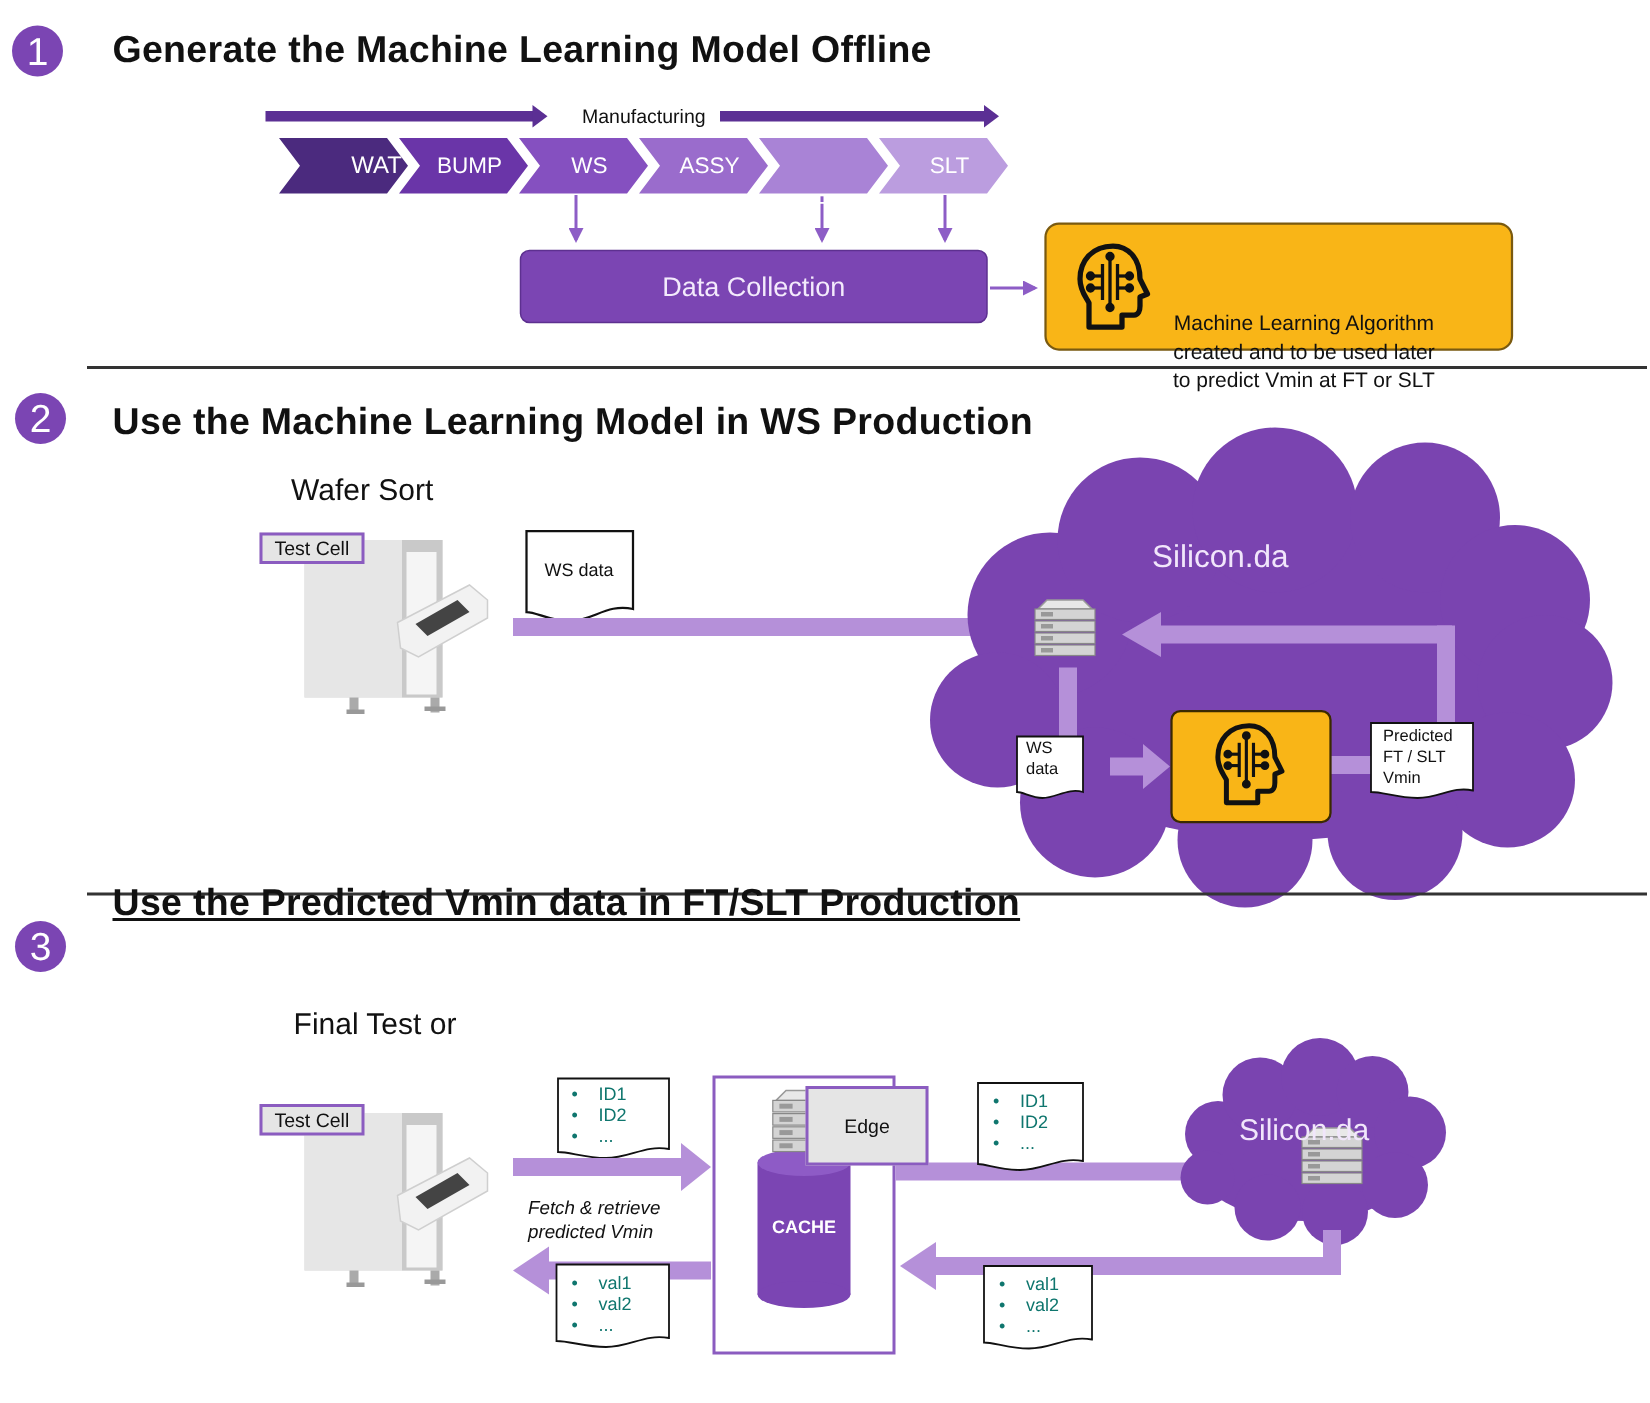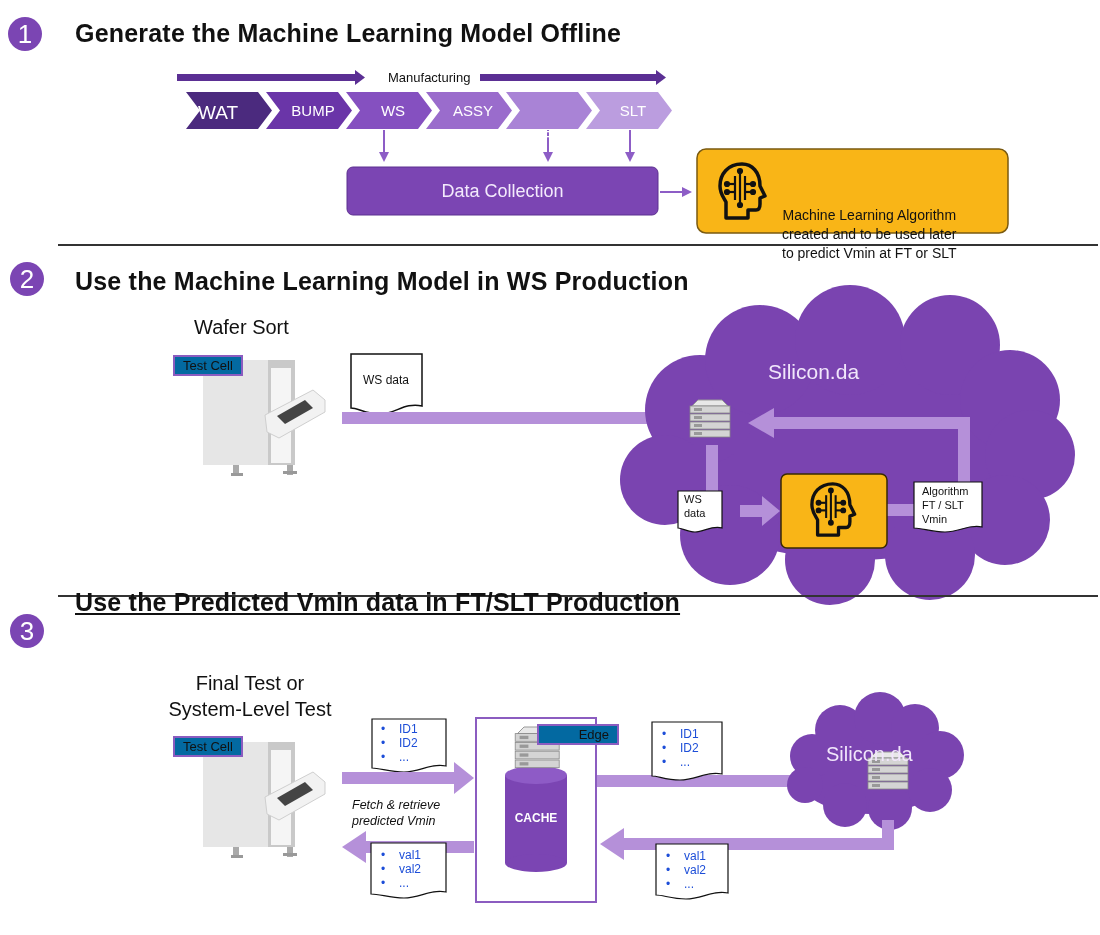--- a/index.html
+++ b/index.html
@@ -4,24 +4,24 @@
   <style>
     html, body { margin: 0; padding: 0; background: #ffffff; }
     body { width: 1100px; height: 935px; position: relative; overflow: hidden;
            font-family: "Liberation Sans", sans-serif; color: #111; }
     .step-badge { position: absolute; width: 34px; height: 34px; border-radius: 50%;
       background: #7b45b3; color: #fff; font-size: 26px; text-align: center; line-height: 34px; }
     .step-title { position: absolute; font-size: 25px; font-weight: bold; color: #111; white-space: nowrap; letter-spacing: 0.2px; }
     .divider { position: absolute; left: 58px; width: 1040px; height: 2px; background: #333; }
     svg { position: absolute; left: 0; top: 0; }
     .lbl { position: absolute; white-space: nowrap; }
-    .tag { position: absolute; border: 2px solid #8b5cc0; background: #0369a1; font-size: 13px;
+    .tag { position: absolute; border: 2px solid #8b5cc0; background: #e5e5e5; font-size: 13px;
       padding: 0 8px; height: 17px; line-height: 17px; color: #111; }
     .doc-text { position: absolute; font-size: 12px; line-height: 15px; color: #111; }
-    .bullets { position: absolute; font-size: 12px; line-height: 14px; color: #1d4ed8; margin: 0; padding: 0; list-style: none; }
+    .bullets { position: absolute; font-size: 12px; line-height: 14px; color: #0f766e; margin: 0; padding: 0; list-style: none; }
     .bullets li::before { content: "•"; display: inline-block; width: 18px; }
   </style>
 </head>
 <body>
 
 <div class="step-badge" style="left:8px;top:17px;">1</div>
 <div class="step-title" style="left:75px;top:19px;">Generate the Machine Learning Model Offline</div>
 
 <svg width="1100" height="935">
   <defs>
@@ -243,21 +243,21 @@
     <rect x="882" y="820" width="12" height="30"></rect>
     <rect x="620" y="838" width="274" height="12"></rect>
     <path d="M624,828 L600,844 L624,860 z"></path>
   </g>
 
   <path d="M656,844 L728,844 L728,893 C712,890 702,899 686,899 C672,899 663,895 656,895 Z" fill="#fff" stroke="#111" stroke-width="1.2"></path>
 </svg>
 
 <div class="lbl" style="left:376px;top:70px;font-size:13px;margin-left:12px;">Manufacturing</div>
 <div id="chevron-labels">
-    <div class="lbl" style="left: 198px; width: 70px; text-align: left; top: 102px; font-size: 19px; color: rgb(255, 255, 255);">WAT</div>
+    <div class="lbl" style="left: 198px; width: 70px; text-align: right; top: 102px; font-size: 16px; color: rgb(255, 255, 255);">WAT</div>
     <div class="lbl" style="left: 278px; width: 70px; text-align: center; top: 102px; font-size: 15px; color: rgb(255, 255, 255);">BUMP</div>
     <div class="lbl" style="left: 358px; width: 70px; text-align: center; top: 102px; font-size: 15px; color: rgb(255, 255, 255);">WS</div>
     <div class="lbl" style="left: 438px; width: 70px; text-align: center; top: 102px; font-size: 15px; color: rgb(255, 255, 255);">ASSY</div>
     <div class="lbl" style="left: 518px; width: 70px; text-align: center; top: 102px; font-size: 15px; color: rgb(255, 255, 255); margin-top: 25px;">FT</div>
     <div class="lbl" style="left: 598px; width: 70px; text-align: center; top: 102px; font-size: 15px; color: rgb(255, 255, 255);">SLT</div>
   </div>
 <div class="lbl" style="left:347px;top:181px;width:311px;text-align:center;font-size:18px;color:#f3eafc;">Data Collection</div>
 <div class="lbl" style="left:782px;top:164px;font-size:14px;line-height:19px;color:#111;text-align:center;margin-top:42px;">
   <div>Machine Learning Algorithm</div>
   <div>created and to be used later</div>
@@ -270,35 +270,34 @@
 <div class="step-title" style="left:75px;top:267px;">Use the Machine Learning Model in WS Production</div>
 <div class="lbl" style="left:194px;top:316px;font-size:20px;">Wafer Sort</div>
 <div class="tag" style="left:173px;top:355px;">Test Cell</div>
 <div class="doc-text" style="left:363px;top:373px;">WS data</div>
 <div class="lbl" style="left:768px;top:360px;font-size:21px;color:#f1e6fb;">Silicon.da</div>
 <div class="doc-text" style="left:684px;top:492px;font-size:11px;line-height:14px;">
   <div>WS</div>
   <div>data</div>
 </div>
 <div class="doc-text" style="left:922px;top:484px;font-size:11px;line-height:14px;">
-  <div>Algorithm</div>
+  <div>Predicted</div>
   <div>FT / SLT</div>
   <div>Vmin</div>
 </div>
 
 <div class="divider" style="top:595px;"></div>
 
 <div class="step-badge" style="left:10px;top:614px;">3</div>
 <div class="step-title" style="left:75px;top:588px;text-decoration:underline;">Use the Predicted Vmin data in FT/SLT Production</div>
 <div class="lbl" style="left:150px;top:670px;font-size:20px;line-height:26px;text-align:center;width:200px;">
   <div>Final Test or</div>
-  <div>System-Level Test</div>
 </div>
 <div class="tag" style="left:173px;top:736px;">Test Cell</div>
-<div class="tag" style="left:537px;top:724px;width:62px;text-align:right;padding:0 8px;">Edge</div>
+<div class="tag" style="left:537px;top:724px;width:62px;text-align:center;padding:16px 8px;">Edge</div>
 <div class="lbl" style="left:505px;top:811px;width:62px;text-align:center;font-size:12px;font-weight:bold;color:#fff;">CACHE</div>
 <div class="lbl" style="left:352px;top:797px;font-size:12.5px;line-height:16px;font-style:italic;">
   <div>Fetch &amp; retrieve</div>
   <div>predicted Vmin</div>
 </div>
 <ul class="bullets" style="left:381px;top:722px;">
   <li>ID1</li>
   <li>ID2</li>
   <li>...</li>
 </ul>

